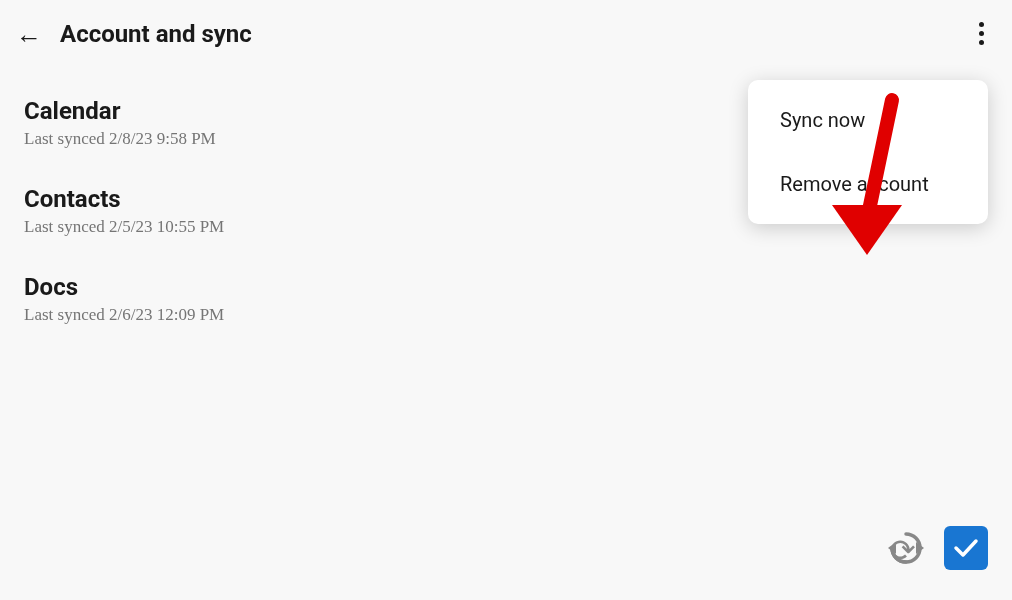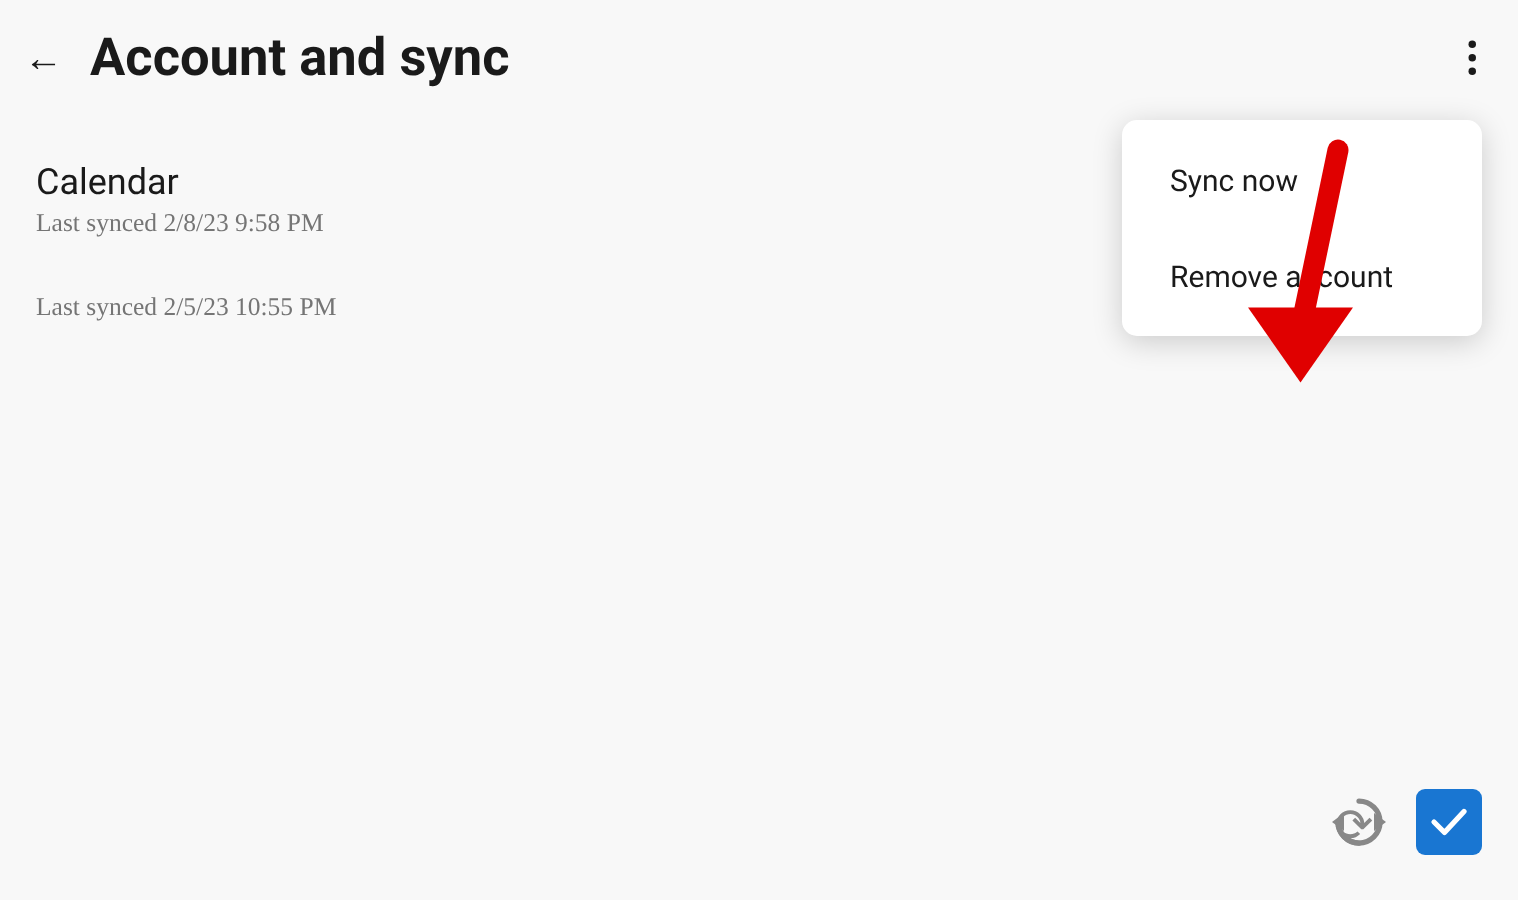--- a/index.html
+++ b/index.html
@@ -33,21 +33,21 @@
     }
 
     .back-arrow {
       font-size: 26px;
       color: #1a1a1a;
       cursor: pointer;
       line-height: 1;
     }
 
     .header-title {
-      font-size: 35px;
+      font-size: 24px;
       font-weight: 700;
       color: #1a1a1a;
     }
 
     .more-icon {
       font-size: 26px;
       color: #1a1a1a;
       cursor: pointer;
       letter-spacing: 2px;
       display: flex;
@@ -70,21 +70,21 @@
       padding: 12px 0;
     }
 
     .list-item {
       padding: 18px 24px;
       cursor: pointer;
     }
 
     .list-item-title {
       font-size: 24px;
-      font-weight: 400;
+      font-weight: 700;
       color: #1a1a1a;
       margin-bottom: 4px;
     }
 
     .list-item-subtitle {
       font-size: 17px;
       color: #757575;
       font-family: Liberation Serif, serif;
     }
 
@@ -171,21 +171,26 @@
     <div class="more-dot"></div>
   </div>
 </div>
 
 <div class="list-container">
   <div class="list-item">
     <div class="list-item-title">Calendar</div>
     <div class="list-item-subtitle">Last synced 2/8/23 9:58 PM</div>
   </div>
   <div class="list-item">
+    <div class="list-item-title">Contacts</div>
     <div class="list-item-subtitle">Last synced 2/5/23 10:55 PM</div>
+  </div>
+  <div class="list-item">
+    <div class="list-item-title">Docs</div>
+    <div class="list-item-subtitle">Last synced 2/6/23 12:09 PM</div>
   </div>
 </div>
 
 <div class="dropdown-menu">
   <div class="dropdown-item">Sync now</div>
   <div class="dropdown-item">Remove account</div>
 </div>
 
 <div class="red-arrow">
   <svg width="110" height="170" viewBox="0 0 110 170" xmlns="http://www.w3.org/2000/svg">

